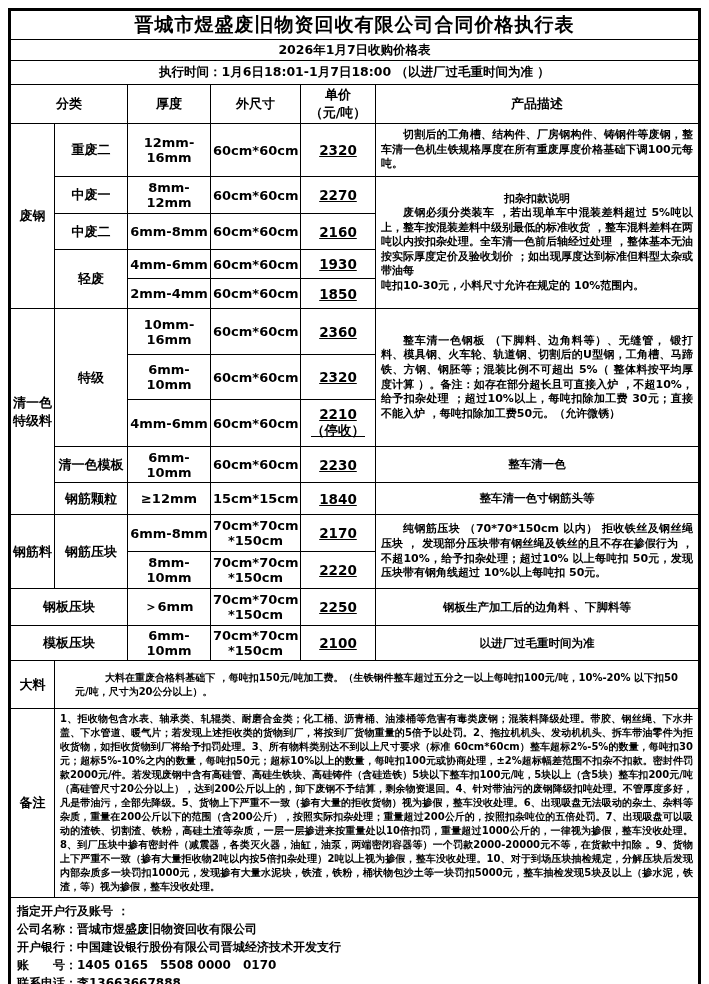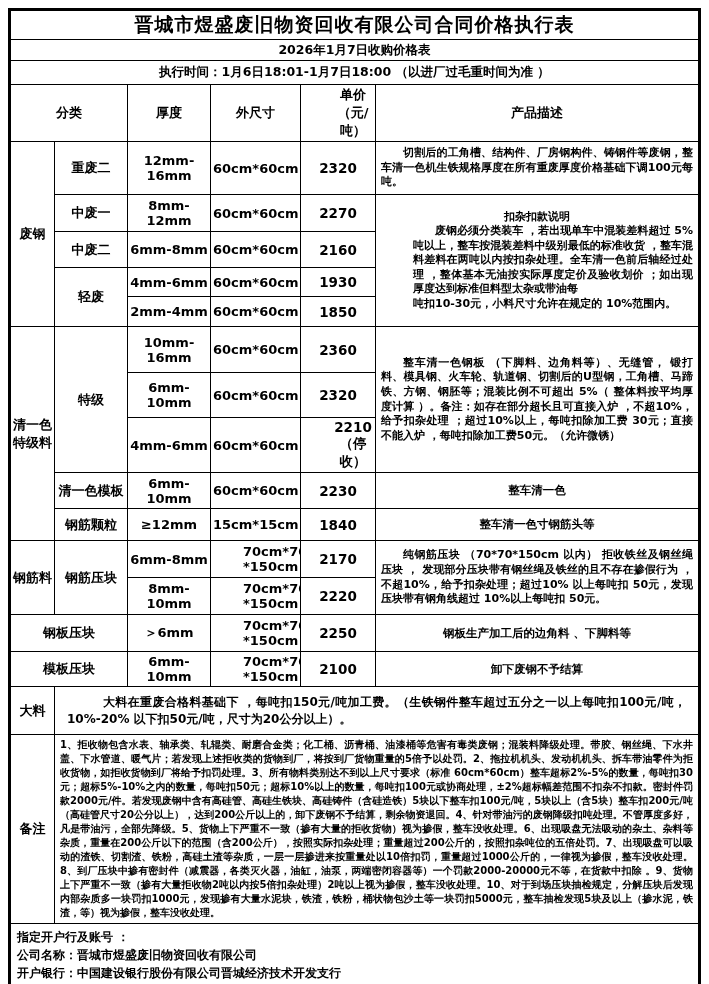--- a/index.html
+++ b/index.html
@@ -8,27 +8,27 @@
     font-family:"DejaVu Sans",sans-serif;font-weight:bold;
   }
   .page{margin:8px;border:2px solid #000;}
   table{border-collapse:collapse;width:100%;table-layout:fixed;}
   td{border:1px solid #000;text-align:center;vertical-align:middle;padding:1px 2px;overflow:hidden;}
   .title-cell{font-size:19px;letter-spacing:1px;}
   .sub-cell{font-size:12.5px;}
   .exec-cell{font-size:12.5px;}
   .hdr{font-size:13px;}
   .lbl{font-size:13px;}
-  .num{font-size:13.5px;}
-  .pre{white-space:pre-line;padding-left:32px;}
+  .num{font-size:13.5px;text-decoration:underline;}
+  .pre{white-space:pre-line;}
   .desc{font-size:11px;padding:2px 5px;}
   .desc .body{text-align:justify;text-indent:2em;line-height:1.32;}
   .desc .heading{text-align:center;text-indent:0;line-height:1.32;}
   .desc-center{font-size:11.5px;text-align:center;}
-  .bigmat{font-size:12px;text-align:justify;padding:2px 12px;}
+  .bigmat{font-size:10px;text-align:justify;padding:2px 20px;}
   .bigmat .body{text-indent:3em;line-height:1.35;text-align:justify;}
   .remarks{font-size:10px;line-height:14px;text-align:justify;padding:3px 5px;vertical-align:middle;margin-top:44px;}
   .footer-cell{text-align:left;font-size:12px;line-height:1.5;padding:4px 6px;vertical-align:top;}
 </style>
 </head>
 <body>
 
 <div class="page">
   <table>
     <colgroup>
@@ -161,21 +161,21 @@
       <td class="num">2250</td>
       <td class="desc-center">钢板生产加工后的边角料 、下脚料等</td>
     </tr>
 
     <tr style="height:35px">
       <td colspan="2" class="lbl">模板压块</td>
       <td class="lbl">6mm-10mm</td>
       <td class="lbl pre">70cm*70cm
 *150cm</td>
       <td class="num">2100</td>
-      <td class="desc-center">卸下废钢不予结算</td>
+      <td class="desc-center">以进厂过毛重时间为准</td>
     </tr>
 
     <tr style="height:48px">
       <td class="lbl">大料</td>
       <td colspan="5" class="bigmat">
         <div class="body">大料在重废合格料基础下 ，每吨扣150元/吨加工费。（生铁钢件整车超过五分之一以上每吨扣100元/吨，10%-20% 以下扣50元/吨，尺寸为20公分以上）。</div>
       </td>
     </tr>
 
     <tr style="height:186px">

